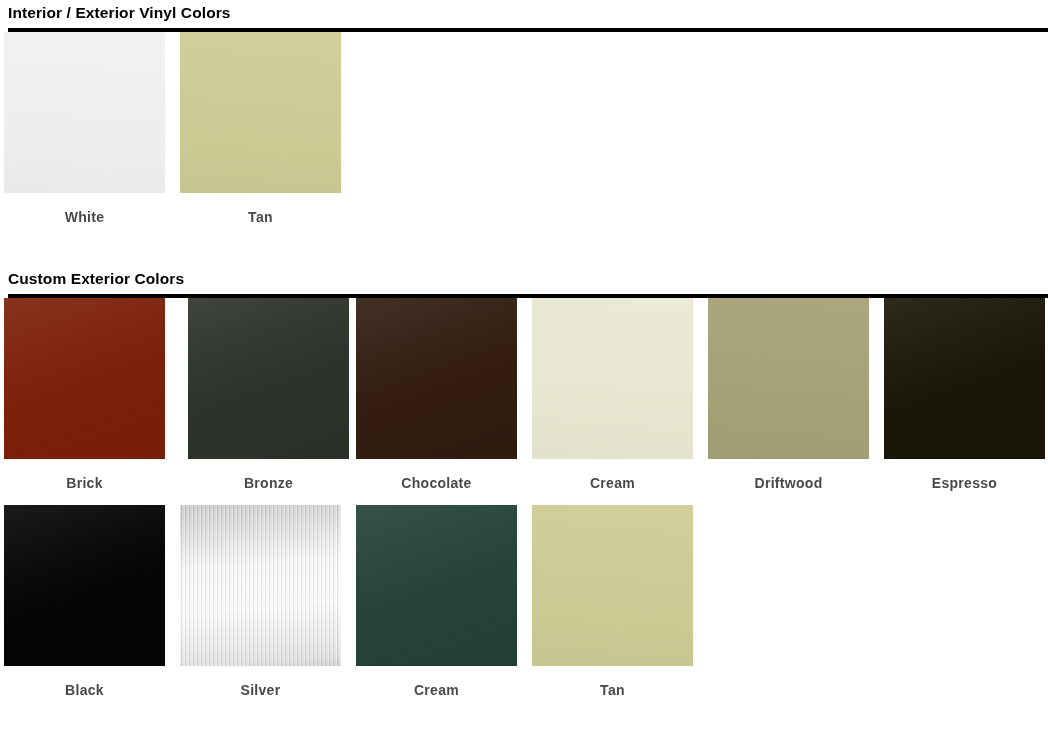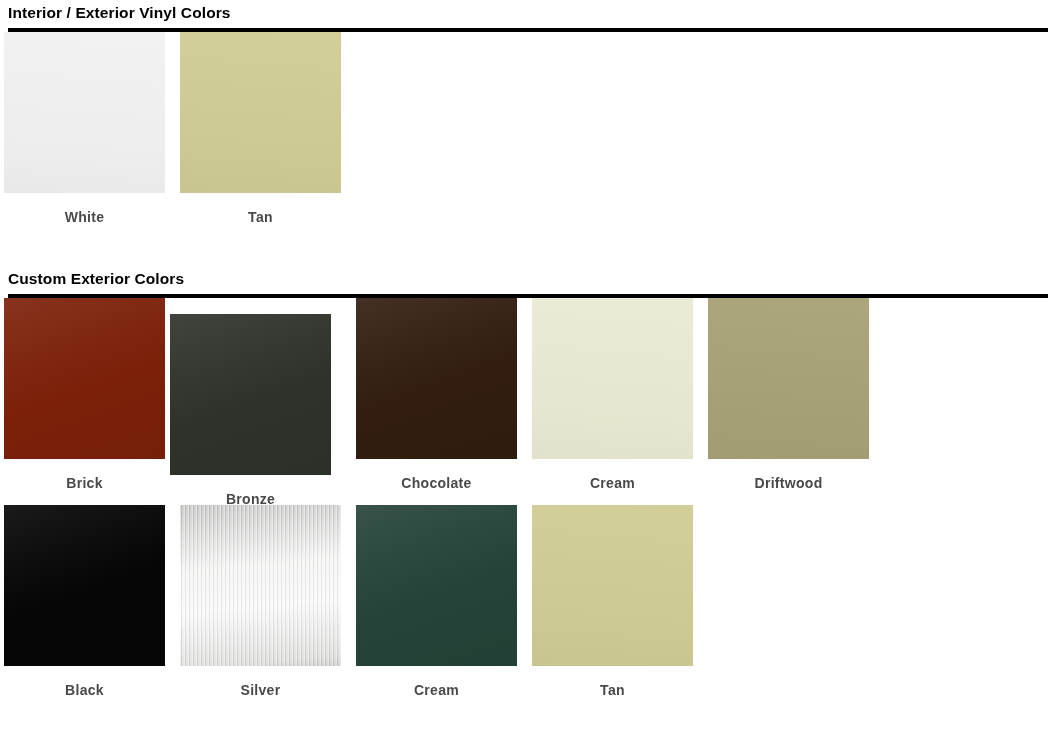--- a/index.html
+++ b/index.html
@@ -123,21 +123,21 @@
       <div class="section-rule"></div>
     </div>
     <div class="swatch-grid" id="grid-1">
         <div class="swatch-row">
           <div class="swatch-cell" style="left: 4px;">
             <span class="swatch-chip" title="Brick" style="background: rgb(124, 32, 9);">
               <span class="glare" style="background-image: linear-gradient(160deg, rgba(255,255,255,0.085) 0%,rgba(255,255,255,0.035) 30%, rgba(255,255,255,0.0) 55%,rgba(0,0,0,0.05) 100%);"></span>
             </span>
             <span class="swatch-label">Brick</span>
           </div>
-          <div class="swatch-cell" style="left: 170px; margin-top: 16px;">
+          <div class="swatch-cell" style="left: 188px;">
             <span class="swatch-chip" title="Bronze" style="background: rgb(45, 51, 43);">
               <span class="glare" style="background-image: linear-gradient(160deg, rgba(255,255,255,0.085) 0%,rgba(255,255,255,0.035) 30%, rgba(255,255,255,0.0) 55%,rgba(0,0,0,0.05) 100%);"></span>
             </span>
             <span class="swatch-label">Bronze</span>
           </div>
           <div class="swatch-cell" style="left: 532px;">
             <span class="swatch-chip" title="Cream" style="background: rgb(234, 234, 211);">
               <span class="glare" style="background-image: linear-gradient(185deg, rgba(255,255,255,0.05) 0%,rgba(0,0,0,0.015) 70%, rgba(0,0,0,0.035) 100%);"></span>
             </span>
             <span class="swatch-label">Cream</span>
@@ -146,20 +146,26 @@
             <span class="swatch-chip" title="Chocolate" style="background: rgb(50, 29, 16);">
               <span class="glare" style="background-image: linear-gradient(160deg, rgba(255,255,255,0.085) 0%,rgba(255,255,255,0.035) 30%, rgba(255,255,255,0.0) 55%,rgba(0,0,0,0.05) 100%);"></span>
             </span>
             <span class="swatch-label">Chocolate</span>
           </div>
           <div class="swatch-cell" style="left: 708px;">
             <span class="swatch-chip" title="Driftwood" style="background: rgb(167, 162, 118);">
               <span class="glare" style="background-image: linear-gradient(185deg, rgba(255,255,255,0.05) 0%,rgba(0,0,0,0.015) 70%, rgba(0,0,0,0.035) 100%);"></span>
             </span>
             <span class="swatch-label">Driftwood</span>
+          </div>
+          <div class="swatch-cell" style="left: 884px;">
+            <span class="swatch-chip" title="Espresso" style="background: rgb(26, 22, 8);">
+              <span class="glare" style="background-image: linear-gradient(160deg, rgba(255,255,255,0.085) 0%,rgba(255,255,255,0.035) 30%, rgba(255,255,255,0.0) 55%,rgba(0,0,0,0.05) 100%);"></span>
+            </span>
+            <span class="swatch-label">Espresso</span>
           </div>
         </div>
         <div class="swatch-row">
           <div class="swatch-cell" style="left: 4px;">
             <span class="swatch-chip" title="Black" style="background: rgb(5, 5, 5);">
               <span class="glare" style="background-image: linear-gradient(160deg, rgba(255,255,255,0.085) 0%,rgba(255,255,255,0.035) 30%, rgba(255,255,255,0.0) 55%,rgba(0,0,0,0.05) 100%);"></span>
             </span>
             <span class="swatch-label">Black</span>
           </div>
           <div class="swatch-cell" style="left: 180px;">

